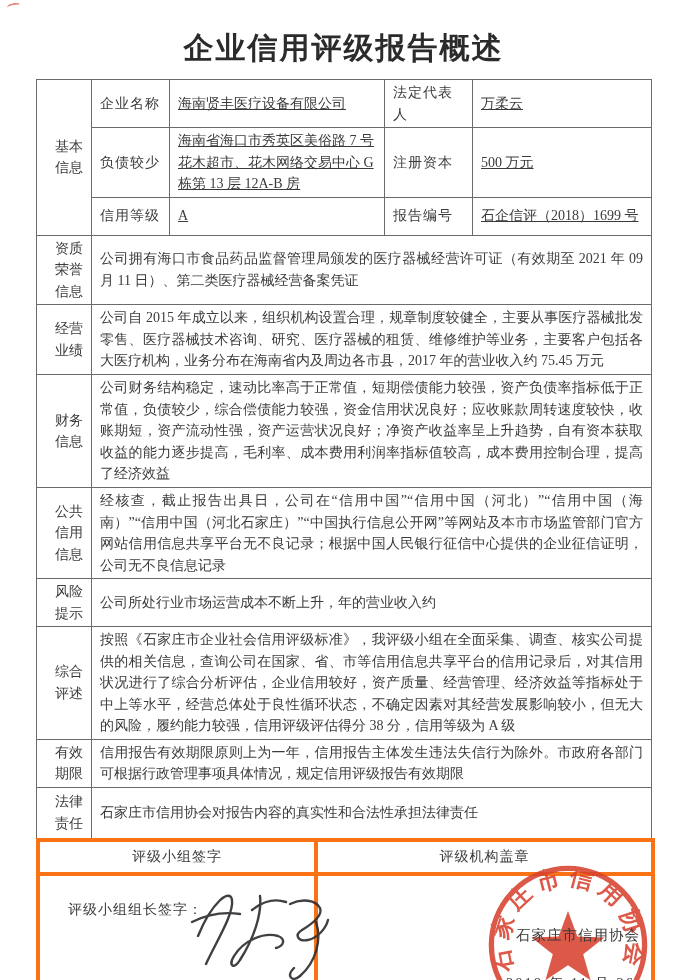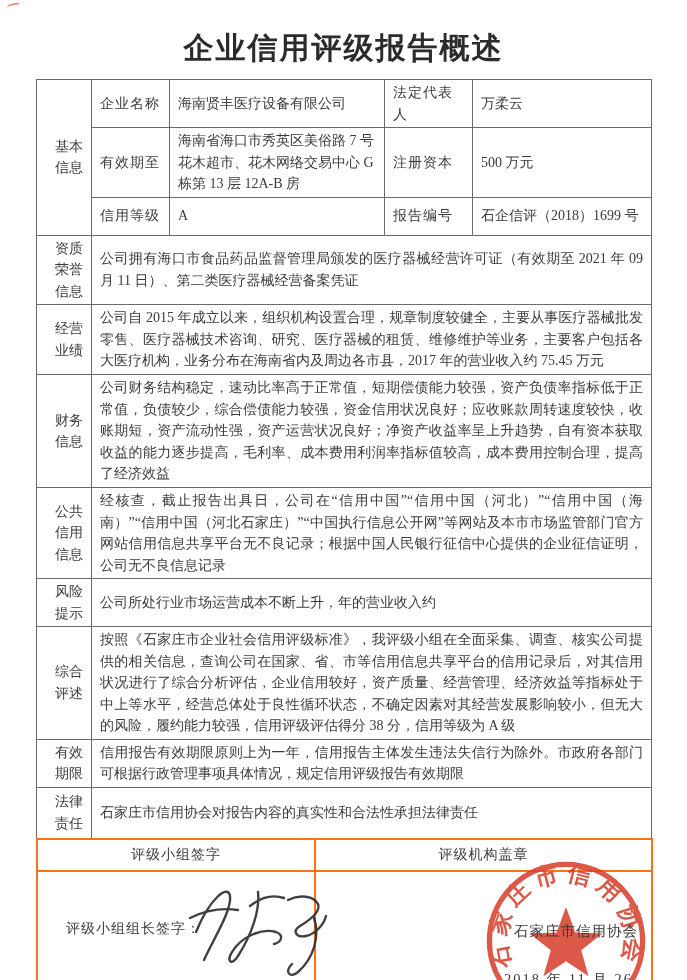--- a/index.html
+++ b/index.html
@@ -14,29 +14,29 @@
     margin:28px 0 10px 0;text-align:center;font-size:30px;letter-spacing:2px;
     font-weight:bold;color:#2b2b2b;font-family:Liberation Serif, serif;
   }
   table.main{
     border-collapse:collapse;table-layout:fixed;width:615px;margin-left:36px;
   }
   table.main td{border:1px solid #6b6b6b;font-size:14px;color:#3b3b3b;
     vertical-align:middle;padding:2px 8px;line-height:21.5px;}
   td.vlabel{text-align:right;white-space:pre-line;padding:2px 2px;line-height:22px;}
   td.flabel{text-align:left;padding-left:9px;letter-spacing:1px;}
-  td.fvalue{text-align:left;padding-left:10px;}
+  td.fvalue{text-align:left;padding-left:10px;text-decoration:underline;}
   td.para{text-align:justify;padding:3px 11px 3px 11px;}
   table.sig{
     border-collapse:collapse;table-layout:fixed;width:615px;margin-left:36px;margin-top:-1px;
   }
-  table.sig td{border:2px solid #f97316;font-size:14px;vertical-align:middle;padding:3px;}
+  table.sig td{border:4px solid #f97316;font-size:14px;vertical-align:middle;padding:3px;}
   .sig-head{text-align:center;height:24px;letter-spacing:1px;color:#3b3b3b;}
   .sig-body{height:140px;position:relative;}
-  .leader-label{position:absolute;left:28px;top:48px;font-size:14px;letter-spacing:1px;}
+  .leader-label{position:absolute;left:28px;top:25px;font-size:14px;letter-spacing:1px;}
   .hand-sig{position:absolute;left:150px;top:4px;z-index:2;}
   .date-left{position:absolute;right:12px;bottom:13px;font-size:14.5px;letter-spacing:2px;}
   .printed-org{position:absolute;left:198px;top:50px;z-index:3;font-size:14.5px;letter-spacing:1px;color:#3a3a3a;white-space:nowrap;}
   .date-right{position:absolute;left:188px;bottom:10px;z-index:1;font-size:14.5px;letter-spacing:2px;}
   .stamp{position:absolute;left:167px;top:-14px;z-index:2;opacity:.88;}
   .stamp text{font-family:"Liberation Serif","DejaVu Serif",serif;font-weight:bold;}
 </style>
 </head>
 <body>
 
@@ -55,21 +55,21 @@
   <tbody>
     <tr style="height:30px">
       <td class="vlabel" rowspan="3">基本
 信息</td>
       <td class="flabel">企业名称</td>
       <td class="fvalue">海南贤丰医疗设备有限公司</td>
       <td class="flabel">法定代表人</td>
       <td class="fvalue">万柔云</td>
     </tr>
     <tr style="height:65px">
-      <td class="flabel">有效期至</td>
+      <td class="flabel">负债较少</td>
       <td class="fvalue">海南省海口市秀英区美俗路 7 号花木超市、花木网络交易中心 G 栋第 13 层 12A-B 房</td>
       <td class="flabel">注册资本</td>
       <td class="fvalue">500 万元</td>
     </tr>
     <tr style="height:38px">
       <td class="flabel">信用等级</td>
       <td class="fvalue">A</td>
       <td class="flabel">报告编号</td>
       <td class="fvalue">石企信评（2018）1699 号</td>
     </tr>

